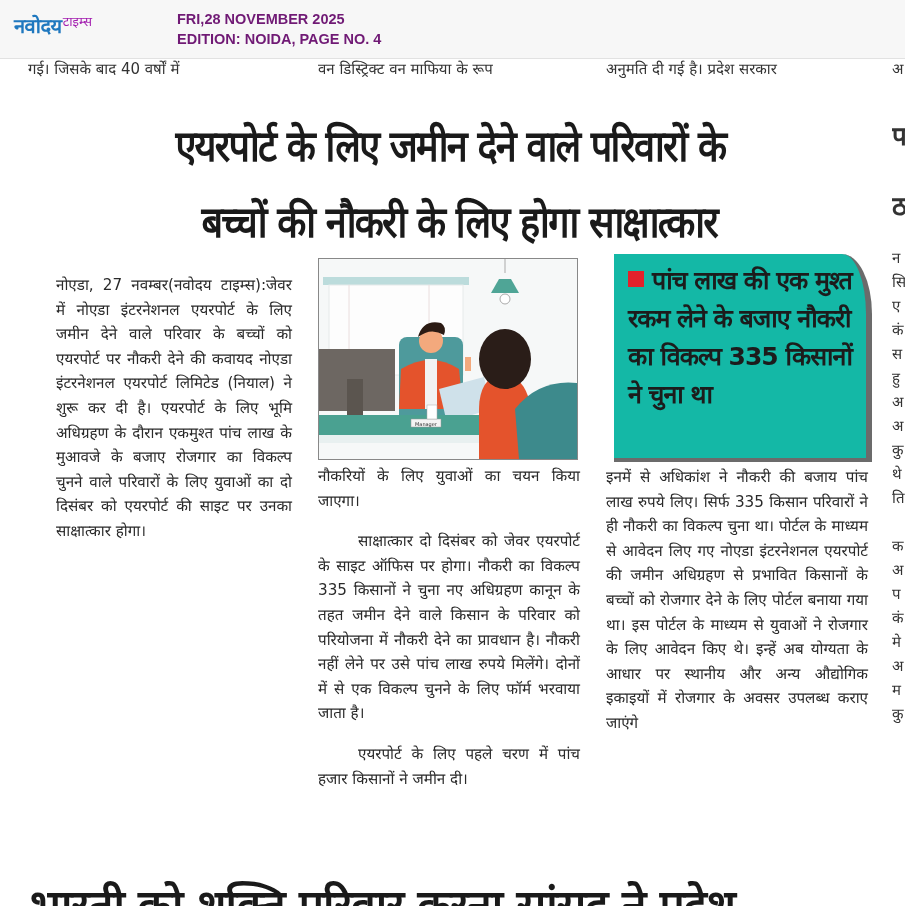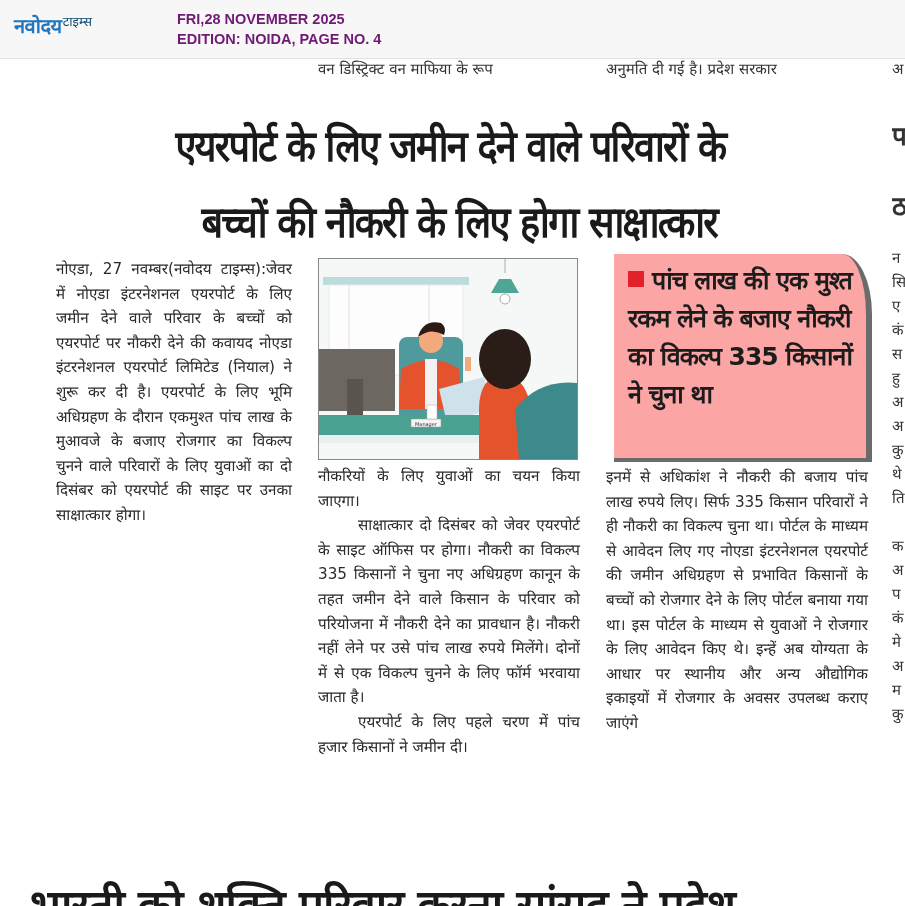--- a/index.html
+++ b/index.html
@@ -1,53 +1,54 @@
 <!DOCTYPE html>
 <html><head>
 <meta charset="utf-8">
 <style>
   html, body { margin:0; padding:0; }
   body { width:905px; height:906px; overflow:hidden; background:#ffffff; position:relative; font-family:"DejaVu Sans", sans-serif; color:#222; }
   .topbar { position:absolute; left:0; top:0; width:905px; height:58px; background:#f7f7f7; border-bottom:1px solid #e2e2e2; }
   .logo { position:absolute; left:14px; top:12px; display:flex; align-items:flex-start; }
   .logo .main { font-family:"DejaVu Sans", sans-serif; font-weight:bold; font-size:20px; color:#1f78bf; letter-spacing:-0.5px; }
-  .logo .sub { font-family:"DejaVu Sans", sans-serif; font-size:13px; color:#0c4a6e; margin-left:1px; }
+  .logo .sub { font-family:"DejaVu Sans", sans-serif; font-size:13px; color:#a21caf; margin-left:1px; }
   .edition { position:absolute; left:177px; top:9px; font-family:"Liberation Sans", sans-serif; font-weight:bold; font-size:14.5px; line-height:20px; color:#701a75; }
   .page { position:absolute; left:0; top:58px; width:905px; height:848px; overflow:hidden; }
   .prev-line { position:absolute; top:0; font-family:"DejaVu Sans", sans-serif; font-size:15px; color:#333; white-space:nowrap; line-height:22px; }
   .headline { position:absolute; left:28px; top:50px; width:850px; text-align:center; font-family:"DejaVu Sans", sans-serif; font-weight:bold; font-size:43px; line-height:76px; color:#1a1a1a; letter-spacing:-2px; transform:scaleX(0.88); transform-origin:left top; width:960px; }
   .col { position:absolute; font-family:"DejaVu Sans", sans-serif; font-size:15.2px; line-height:24.6px; color:#2a2a2a; text-align:justify; }
   .col p { margin:0; }
-  .col p.indent { text-indent:40px; }
+  .col p.indent { text-indent:40px;margin-top:16px; }
   .col1 { left:56px; top:199px; width:236px; }
   .col1 p:first-child { text-indent:0; }
   .col2 { left:318px; top:406px; width:262px; }
   .col3 { left:606px; top:407px; width:262px; }
   .photo { position:absolute; left:318px; top:200px; width:258px; height:200px; border:1px solid #888; background:#f4f6f6; overflow:hidden; }
-  .callout { position:absolute; left:614px; top:196px; width:252px; height:204px; background:#fca5a5; border-right:6px solid #6b6b6b; border-bottom:4px solid #6b6b6b; border-radius:0 30px 0 0 / 0 60px 0 0; }
+  .callout { position:absolute; left:614px; top:196px; width:252px; height:204px; background:#14b8a6; border-right:6px solid #6b6b6b; border-bottom:4px solid #6b6b6b; border-radius:0 30px 0 0 / 0 60px 0 0; }
   .callout-text { position:absolute; left:14px; top:8px; width:236px; font-family:"DejaVu Sans", sans-serif; font-weight:bold; font-size:25px; line-height:38px; color:#1c1c1c; letter-spacing:-1px; }
   .bullet { display:inline-block; width:16px; height:16px; background:#e3212b; margin-right:8px; vertical-align:2px; }
   .right-strip { position:absolute; left:892px; top:0; width:14px; font-family:"DejaVu Sans", sans-serif; font-size:15px; line-height:24px; color:#333; overflow:hidden; }
   .bottom-headline { position:absolute; left:30px; top:818px; width:880px; font-family:"DejaVu Sans", sans-serif; font-weight:bold; font-size:44px; line-height:60px; color:#1a1a1a; white-space:nowrap; letter-spacing:-1px; }
 </style>
 </head>
 <body>
 
 <div class="topbar">
   <div class="logo">
     <span class="main">नवोदय</span>
     <span class="sub">टाइम्स</span>
   </div>
   <div class="edition">
     <div>FRI,28 NOVEMBER 2025</div>
     <div>EDITION: NOIDA, PAGE NO. 4</div>
   </div>
 </div>
 
 <div class="page">
+  <div class="prev-line" style="left:28px;">गई। जिसके बाद 40 वर्षों में</div>
   <div class="prev-line" style="left:318px;">वन डिस्ट्रिक्ट वन माफिया के रूप</div>
   <div class="prev-line" style="left:606px;">अनुमति दी गई है। प्रदेश सरकार</div>
   <div class="prev-line" style="left:892px;">अ</div>
 
   <div class="headline">
     <div>एयरपोर्ट के लिए जमीन देने वाले परिवारों के</div>
     <div style="padding-left:20px;">बच्चों की नौकरी के लिए होगा साक्षात्कार</div>
   </div>
 
   <div class="col col1">

